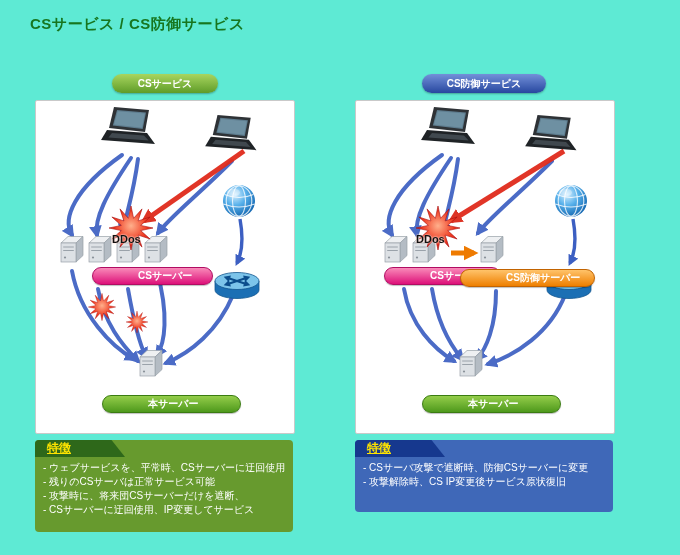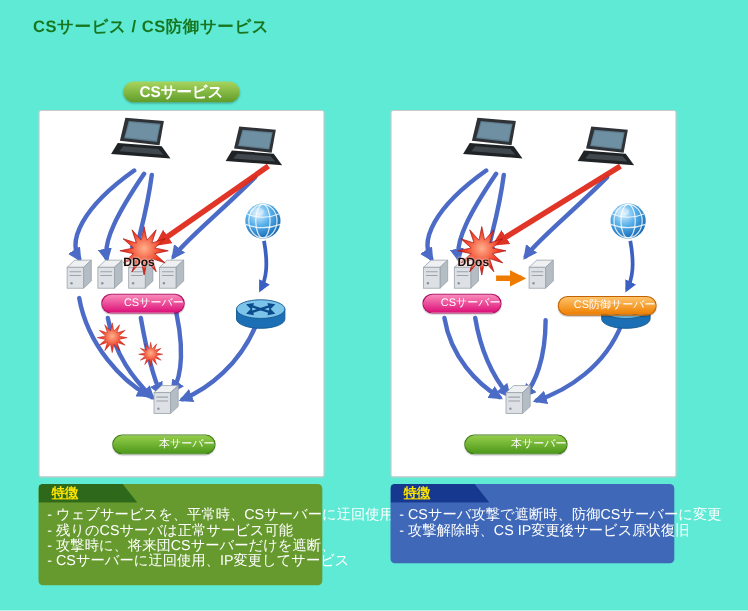--- a/index.html
+++ b/index.html
@@ -3,50 +3,50 @@
 <meta charset="utf-8">
 <style>
   html,body { margin:0; padding:0; background:#ffffff; }
   body { font-family:"Liberation Sans","DejaVu Sans",sans-serif; }
   .stage { position:relative; width:680px; height:555px; background:#5eead4; overflow:hidden; }
 
   .page-title { position:absolute; left:30px; top:15px; font-size:15px; font-weight:bold;
                 color:#17761f; letter-spacing:.5px; }
 
   .badge { position:absolute; top:74px; height:19px; border-radius:10px; color:#fff;
-           font-size:14px; font-weight:bold; text-align:center; line-height:19px;
+           font-size:10px; font-weight:bold; text-align:center; line-height:19px;
            box-shadow:0 1px 2px rgba(0,0,0,.3); }
   .badge.green { left:112px; width:106px; background:linear-gradient(#a8d55f,#5f9c28); }
   .badge.blue  { left:422px; width:124px; background:linear-gradient(#7390d9,#27479f); }
 
   .panel { position:absolute; top:100px; width:258px; height:332px; background:#fff;
            border:1px solid #c9c9c9; border-radius:2px; }
   .panel.left  { left:35px; }
   .panel.right { left:355px; }
   .panel svg.diagram { position:absolute; left:0; top:0; }
 
   .pill { position:absolute; height:16px; line-height:16px; border-radius:9px; color:#fff;
-          font-weight:normal; font-size:10px; text-align:right; box-shadow:0 1px 1px rgba(0,0,0,.25); }
+          font-weight:bold; font-size:10px; text-align:left; box-shadow:0 1px 1px rgba(0,0,0,.25);padding-left:45px; }
   .pill.pink   { background:linear-gradient(#f98ab9,#dd1079); border:1px solid #b00c62; }
-  .pill.orange { background:linear-gradient(#ffc36a,#ee7f00); border:1px solid #c26300;margin-left:47px; }
+  .pill.orange { background:linear-gradient(#ffc36a,#ee7f00); border:1px solid #c26300; }
   .pill.greenp { background:linear-gradient(#94cd4a,#4e991c); border:1px solid #3a7c11; }
 
   .ddos { position:absolute; font-size:11px; font-weight:bold; color:#111;
           text-shadow:0 0 2px #ffd9d0, 0 0 2px #ffd9d0;margin-top:11px; }
 
   .feature { position:absolute; top:440px; width:258px; color:#fff; border-radius:4px; }
   .feature.green { left:35px;  height:92px; background:#679a2e; }
   .feature.blue  { left:355px; height:72px; background:#3f68b8; }
   .feature .tab { position:absolute; top:0; left:0; width:78px; height:17px; line-height:17px;
                   padding-left:12px; font-size:12px; font-weight:bold; color:#ffe400;
                   clip-path:polygon(0 0, 85% 0, 100% 100%, 0 100%); border-top-left-radius:4px;text-decoration:underline; }
   .feature.green .tab { background:#2e681a; }
   .feature.blue  .tab { background:#16388e; }
   .flines { position:absolute; top:21px; left:8px; right:4px; }
-  .fline  { font-size:13px; line-height:14px; white-space:pre; }
+  .fline  { font-size:10px; line-height:14px; white-space:pre; }
 </style>
 </head>
 <body>
 
 <svg width="0" height="0" style="position:absolute" aria-hidden="true">
   <defs>
     <radialGradient id="gGlobe" cx="38%" cy="30%" r="75%">
       <stop offset="0%" stop-color="#d6efff"></stop>
         <stop offset="45%" stop-color="#57b0ea"></stop>
         <stop offset="100%" stop-color="#0f62ae"></stop>
@@ -111,20 +111,21 @@
 
     <polygon id="burst" fill="url(#gBurst)" stroke="#a80d0d" stroke-width="0.6" points="22,0 9.7,2.6 19.1,11 7.1,7.1 11,19.1 2.6,9.7 0,22 -2.6,9.7 -11,19.1 -7.1,7.1 -19.1,11 -9.7,2.6 -22,0 -9.7,-2.6 -19.1,-11 -7.1,-7.1 -11,-19.1 -2.6,-9.7 0,-22 2.6,-9.7 11,-19.1 7.1,-7.1 19.1,-11 9.7,-2.6"></polygon>
   </defs>
 </svg>
 
 <div class="stage">
 
   <div class="page-title">CSサービス / CS防御サービス</div>
 
   <div class="badge green">CSサービス</div>
+  <div class="badge blue">CS防御サービス</div>
 
   <div class="panel left">
     <svg class="diagram" width="258" height="330" viewBox="0 0 258 330">
       <g fill="none" stroke="#3c5fc2" stroke-width="4" stroke-linecap="round" opacity="0.92" marker-end="url(#mBlue)">
         <path d="M86,54 C38,88 26,118 36,134"></path>
         <path d="M95,57 C70,94 58,118 61,134"></path>
         <path d="M102,58 C97,96 89,116 87,132"></path>
         <path d="M196,60 C162,94 134,116 122,132"></path>
       </g>
       <path d="M204,118 C208,140 206,152 201,162" fill="none" stroke="#3c5fc2" stroke-width="3.4" marker-end="url(#mBlue)"></path>

